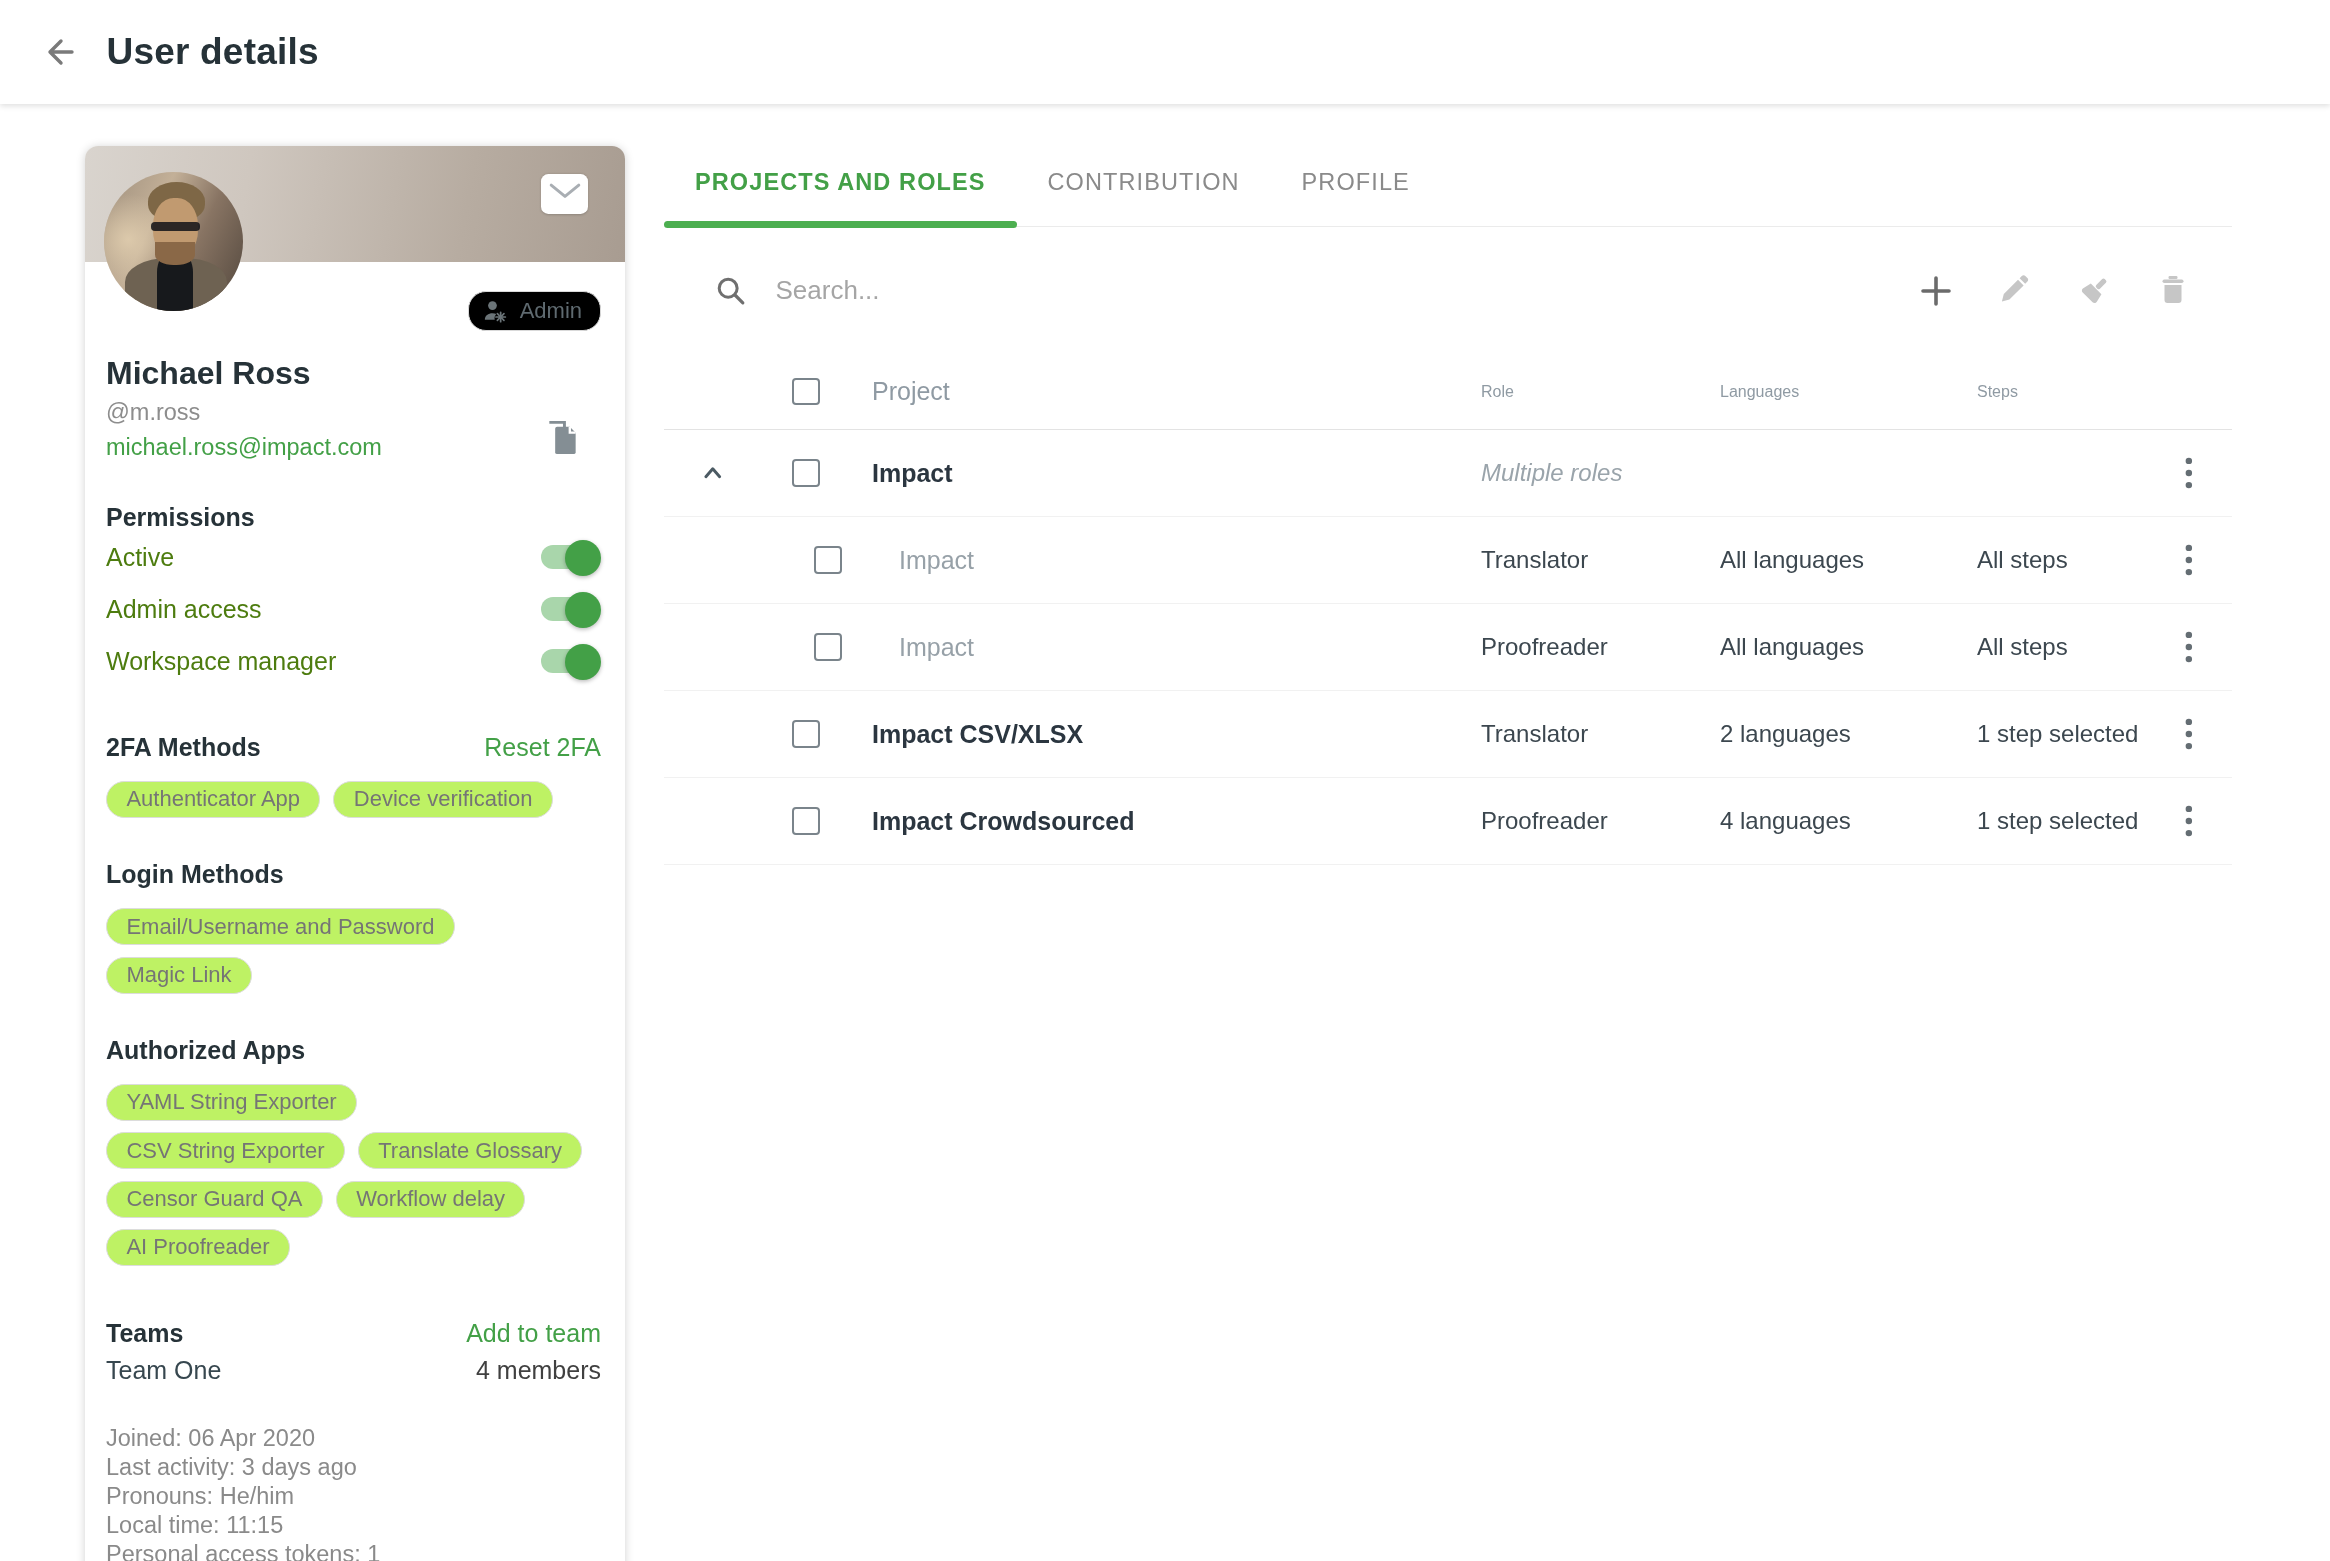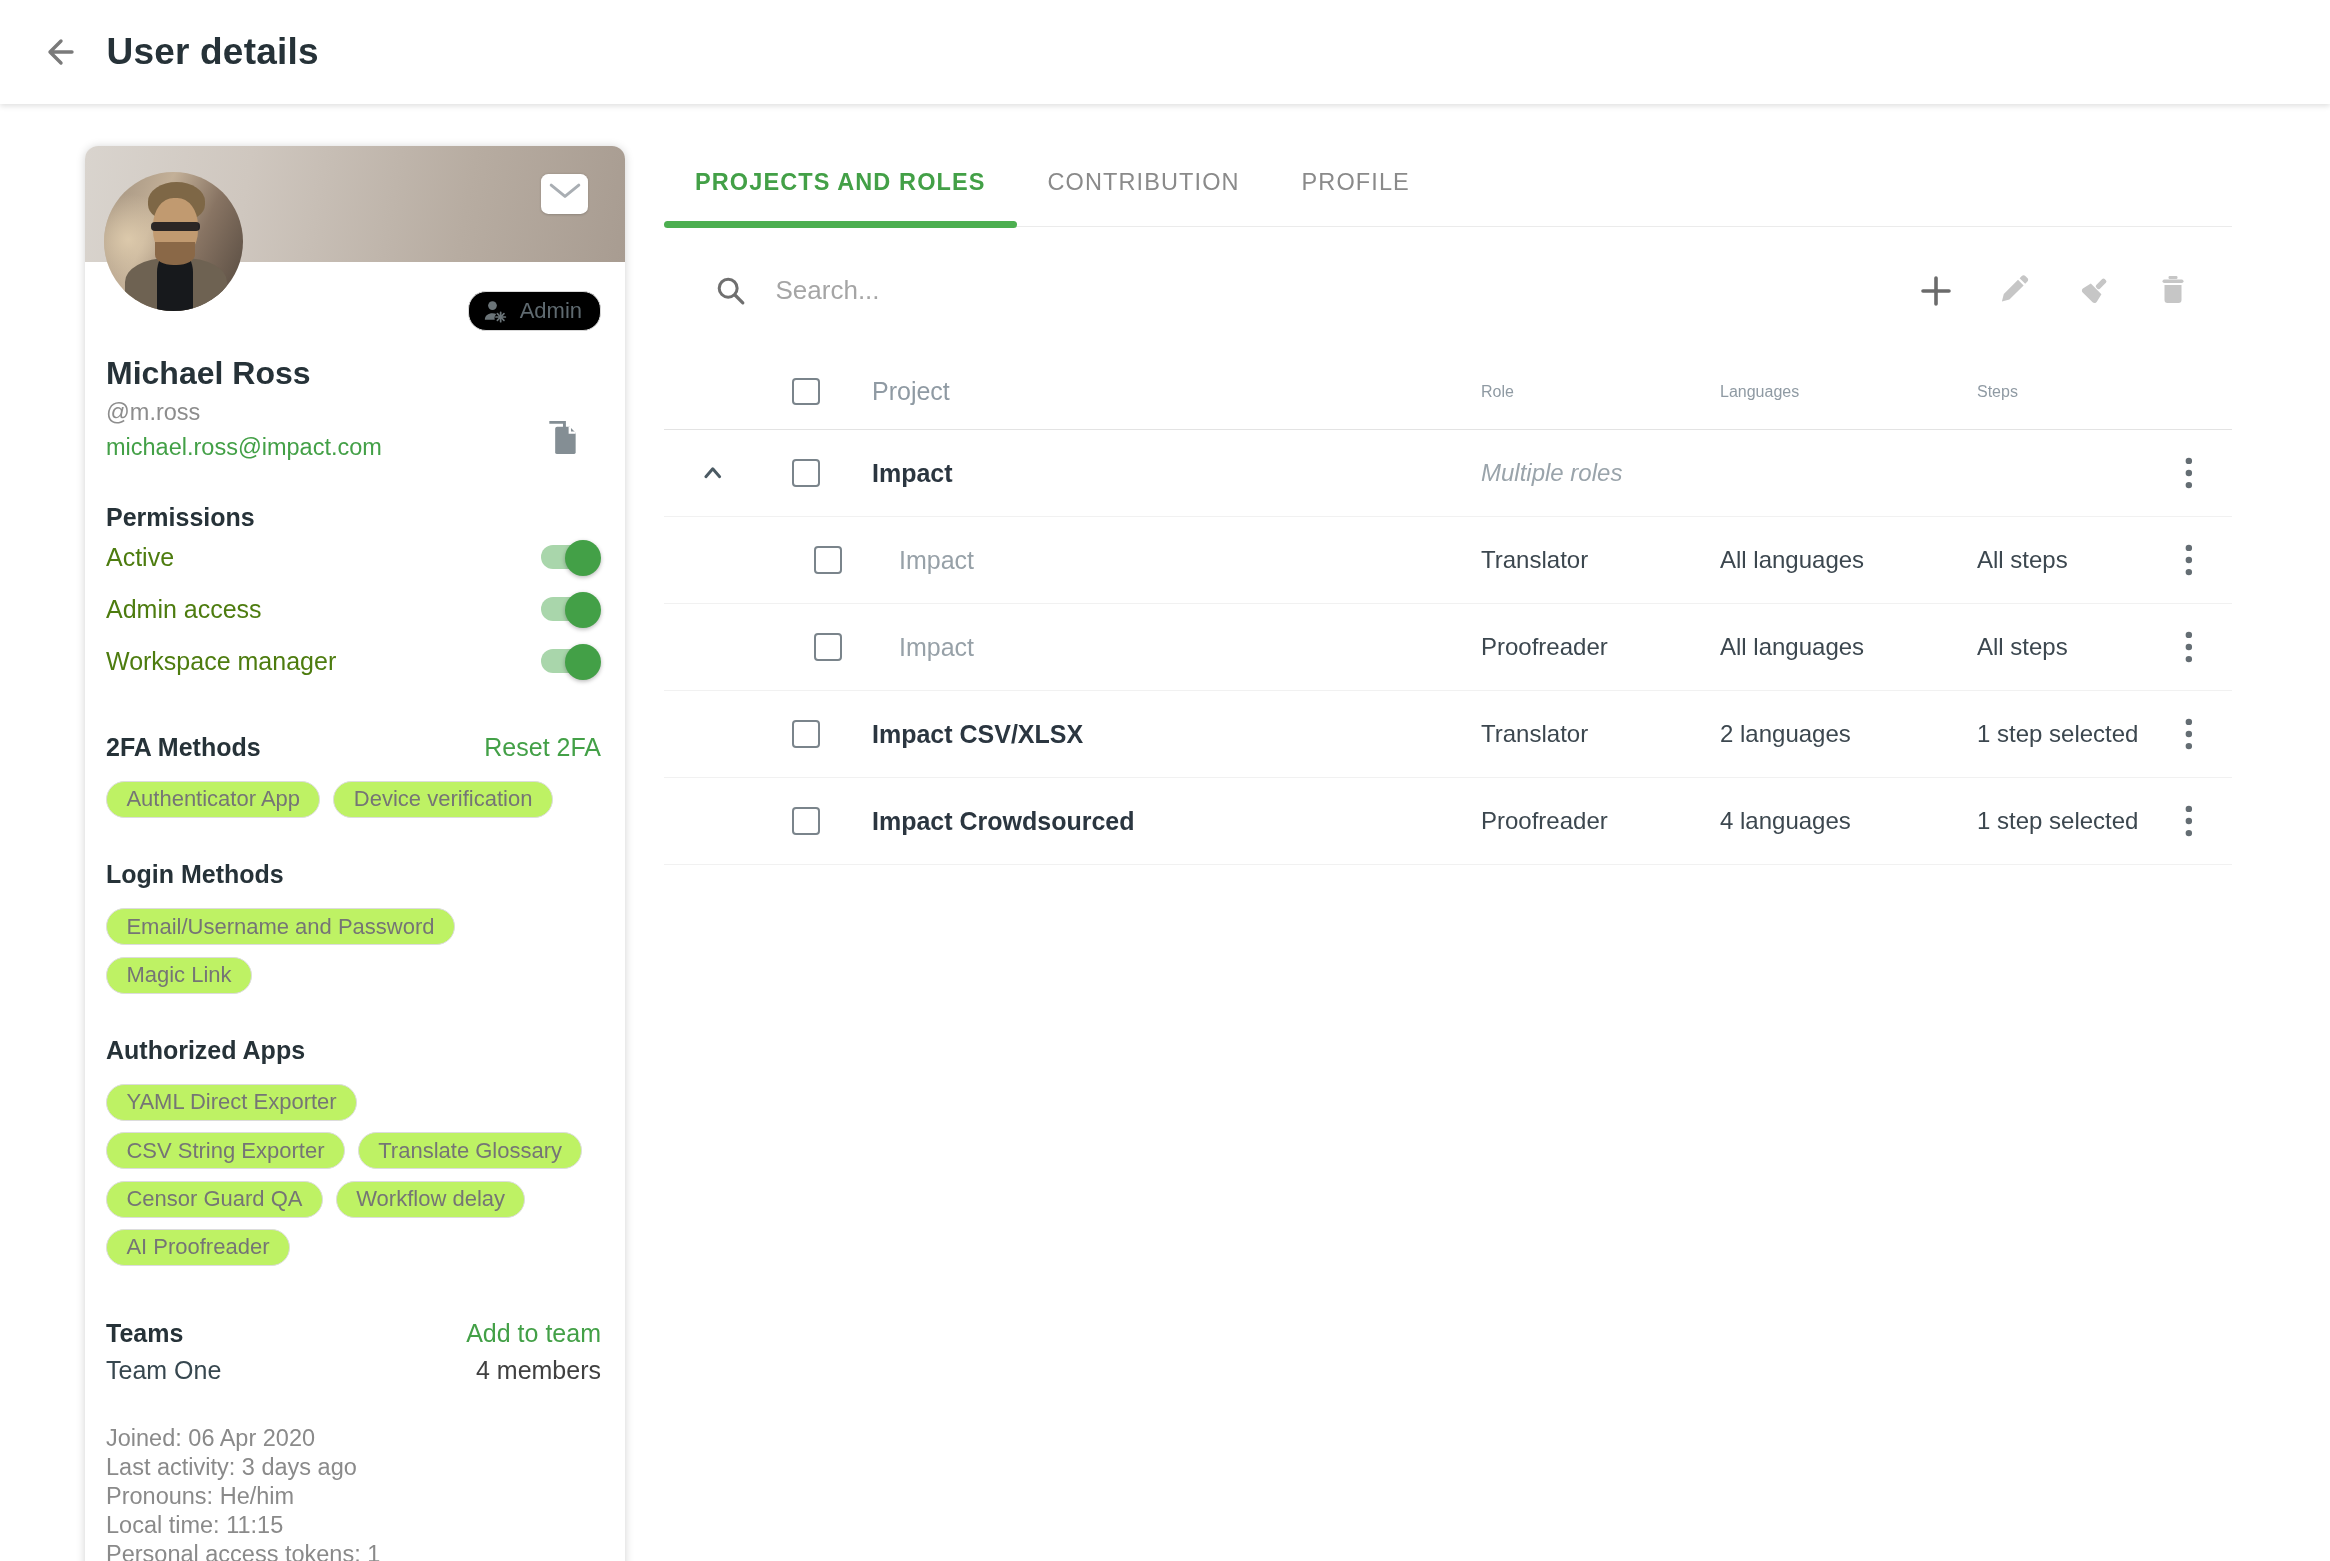--- a/index.html
+++ b/index.html
@@ -195,21 +195,21 @@
         </div>
 
         <div class="sec-title">Login Methods</div>
         <div class="chips">
           <div class="chip">Email/Username and Password</div>
           <div class="chip">Magic Link</div>
         </div>
 
         <div class="sec-title">Authorized Apps</div>
         <div class="chips">
-          <div class="chip">YAML Direct Exporter</div>
+          <div class="chip">YAML String Exporter</div>
           <div class="chip">CSV String Exporter</div>
           <div class="chip">Translate Glossary</div>
           <div class="chip">Censor Guard QA</div>
           <div class="chip">Workflow delay</div>
           <div class="chip">AI Proofreader</div>
         </div>
 
         <div class="split-row" style="margin-top:37px;">
           <div class="sec-title">Teams</div>
           <button class="green-link">Add to team</button>

